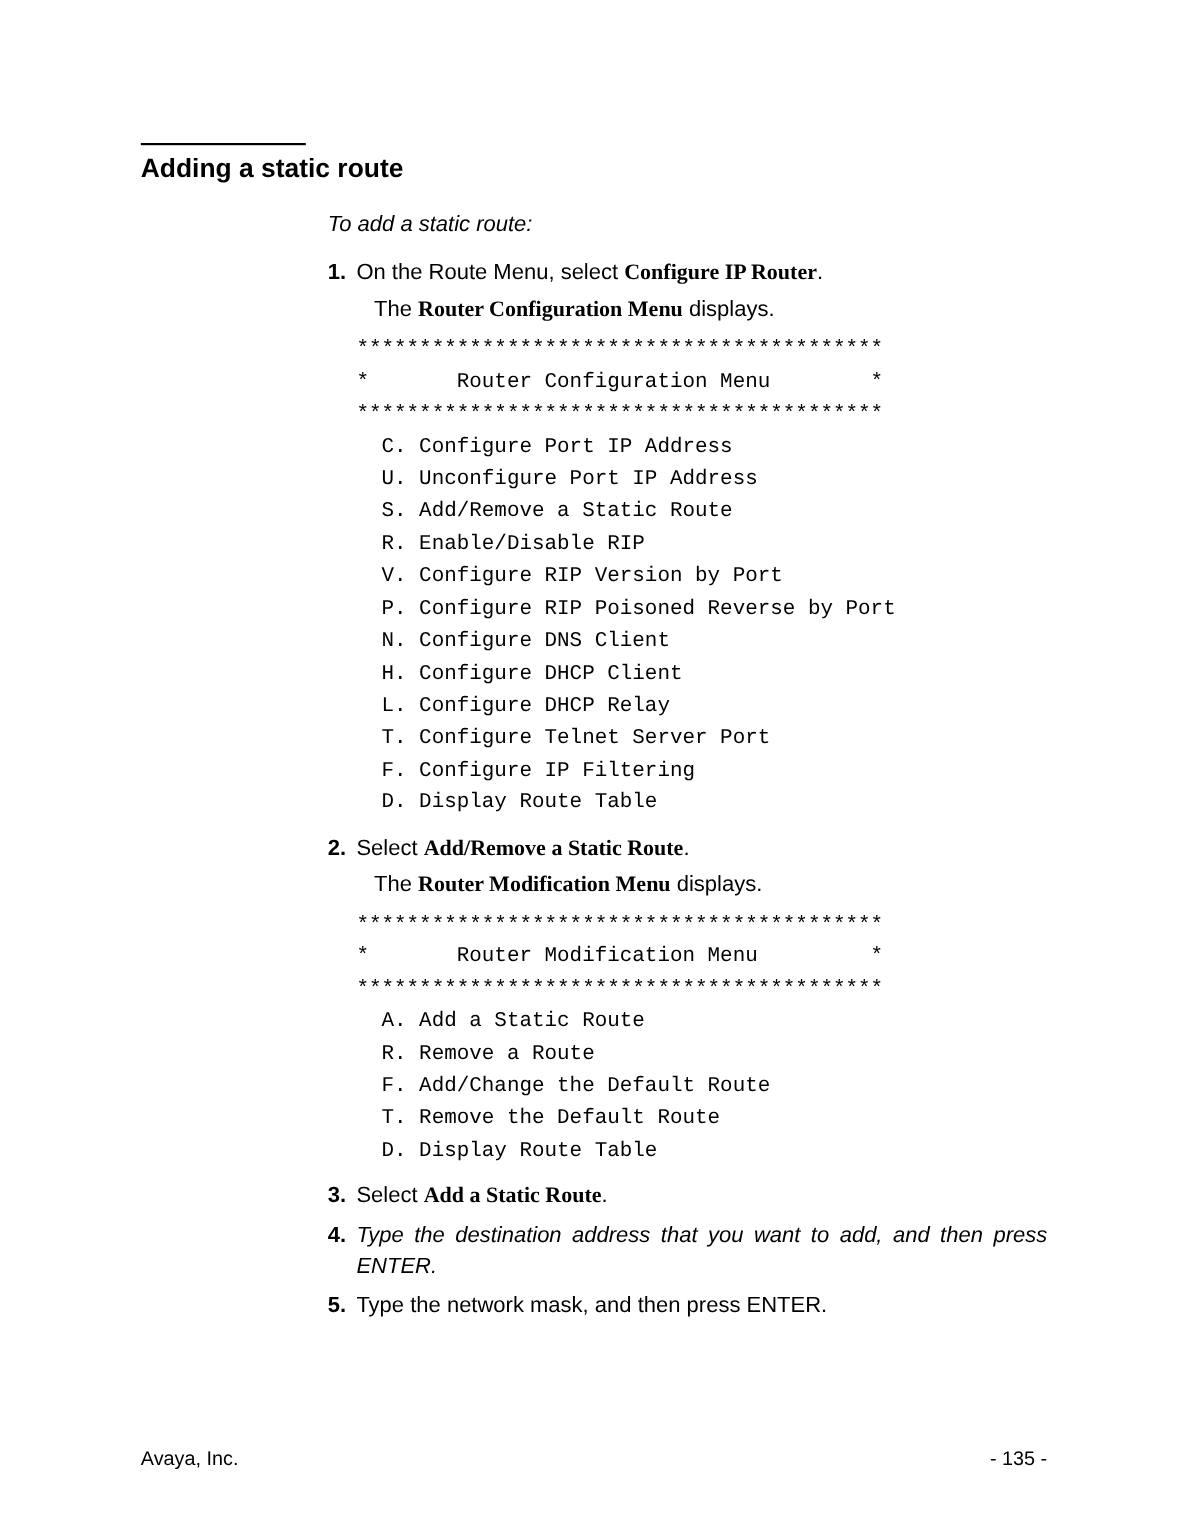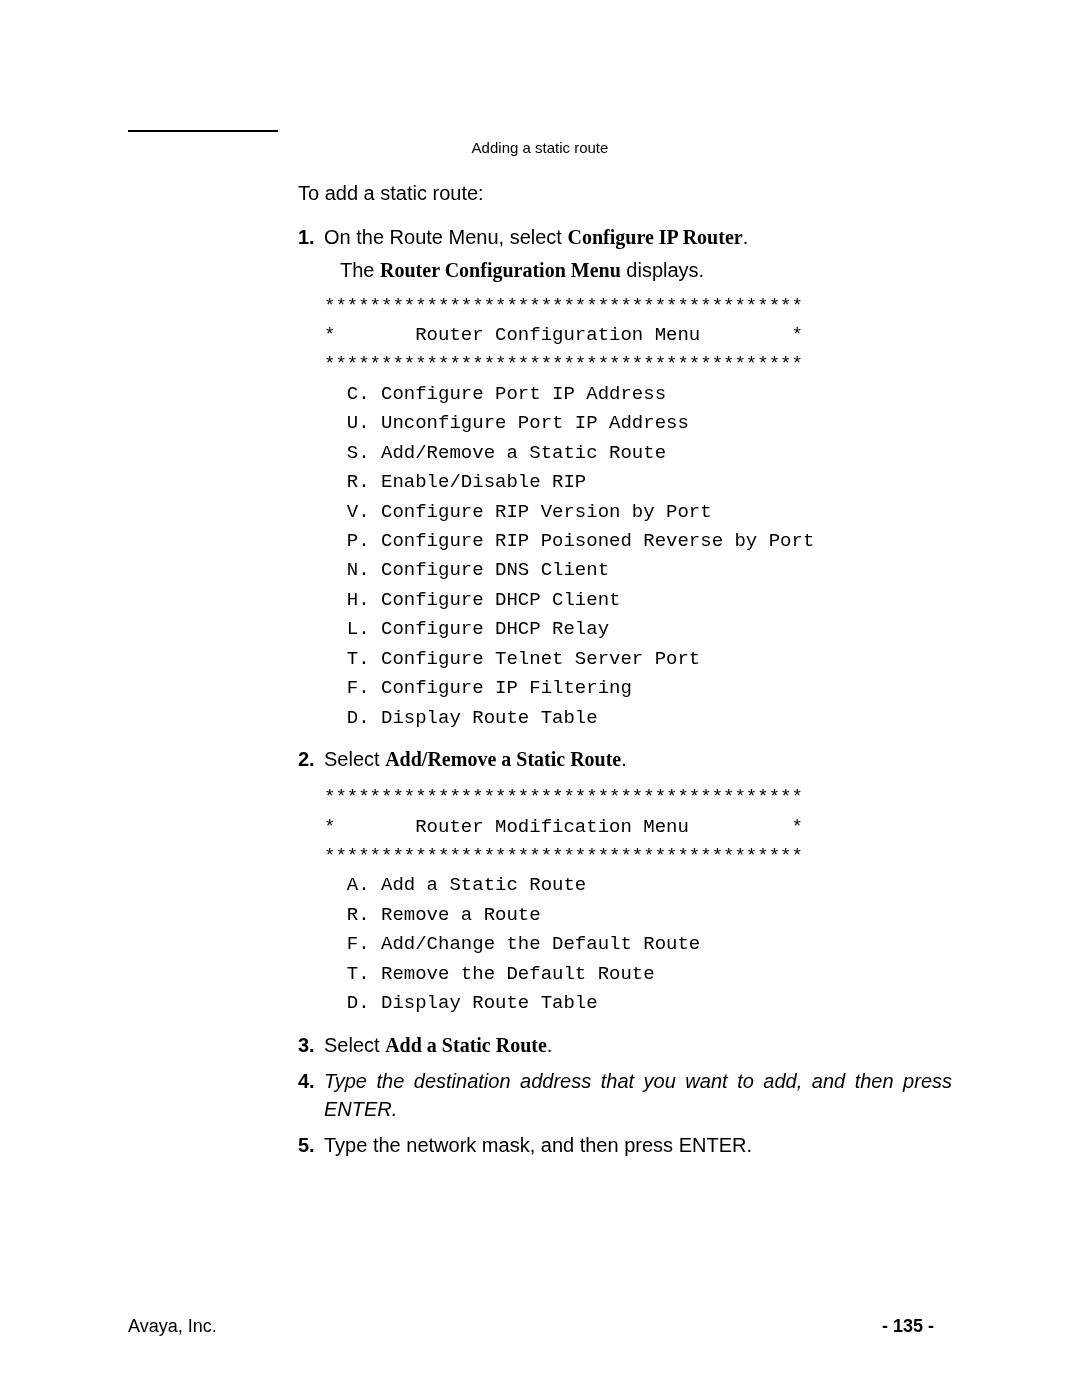--- a/index.html
+++ b/index.html
@@ -17,32 +17,32 @@
     }
     .page {
       padding: 130px 128px 60px 128px;
     }
     .heading-border {
       border-top: 2px solid #000;
       width: 150px;
       margin-bottom: 6px;
     }
     .heading {
-      font-size: 15px;
-      font-weight: normal;
+      font-size: 24px;
+      font-weight: bold;
       line-height: 1.3;
       margin-bottom: 24px;
-      text-align: center;
     }
     .content {
       margin-left: 170px;
     }
     .intro {
       font-size: 20px;
       margin-bottom: 18px;
+      font-style: italic;
     }
     .list-item {
       display: flex;
       margin-bottom: 8px;
       font-size: 20px;
       line-height: 1.4;
     }
     .list-item .number {
       font-weight: bold;
       width: 26px;
@@ -69,29 +69,28 @@
     .sub-text {
       margin-left: 42px;
       font-size: 20px;
       margin-bottom: 10px;
       margin-top: 4px;
     }
     .footer {
       position: absolute;
       bottom: 60px;
       left: 128px;
-      right: 146px;
+      right: 128px;
       display: flex;
       justify-content: space-between;
       font-size: 18px;
     }
     .footer-right {
       display: flex;
       gap: 6px;
-      font-weight: bold;
     }
   </style>
 </head>
 <body>
 
 <div class="page">
   <div class="heading-border"></div>
   <h1 class="heading">Adding a static route</h1>
 
   <div class="content">
@@ -124,20 +123,23 @@
   F. Configure IP Filtering
   D. Display Route Table</pre>
 
     <div class="list-item">
       <span class="number">2.</span>
       <span class="text">
         <span>Select </span><span class="bold">Add/Remove a Static Route</span><span>.</span>
       </span>
     </div>
 
+    <p class="sub-text">
+      <span>The </span><span class="bold">Router Modification Menu</span><span> displays.</span>
+    </p>
 
     <pre class="mono-block">******************************************
 *       Router Modification Menu         *
 ******************************************
   A. Add a Static Route
   R. Remove a Route
   F. Add/Change the Default Route
   T. Remove the Default Route
   D. Display Route Table</pre>
 

